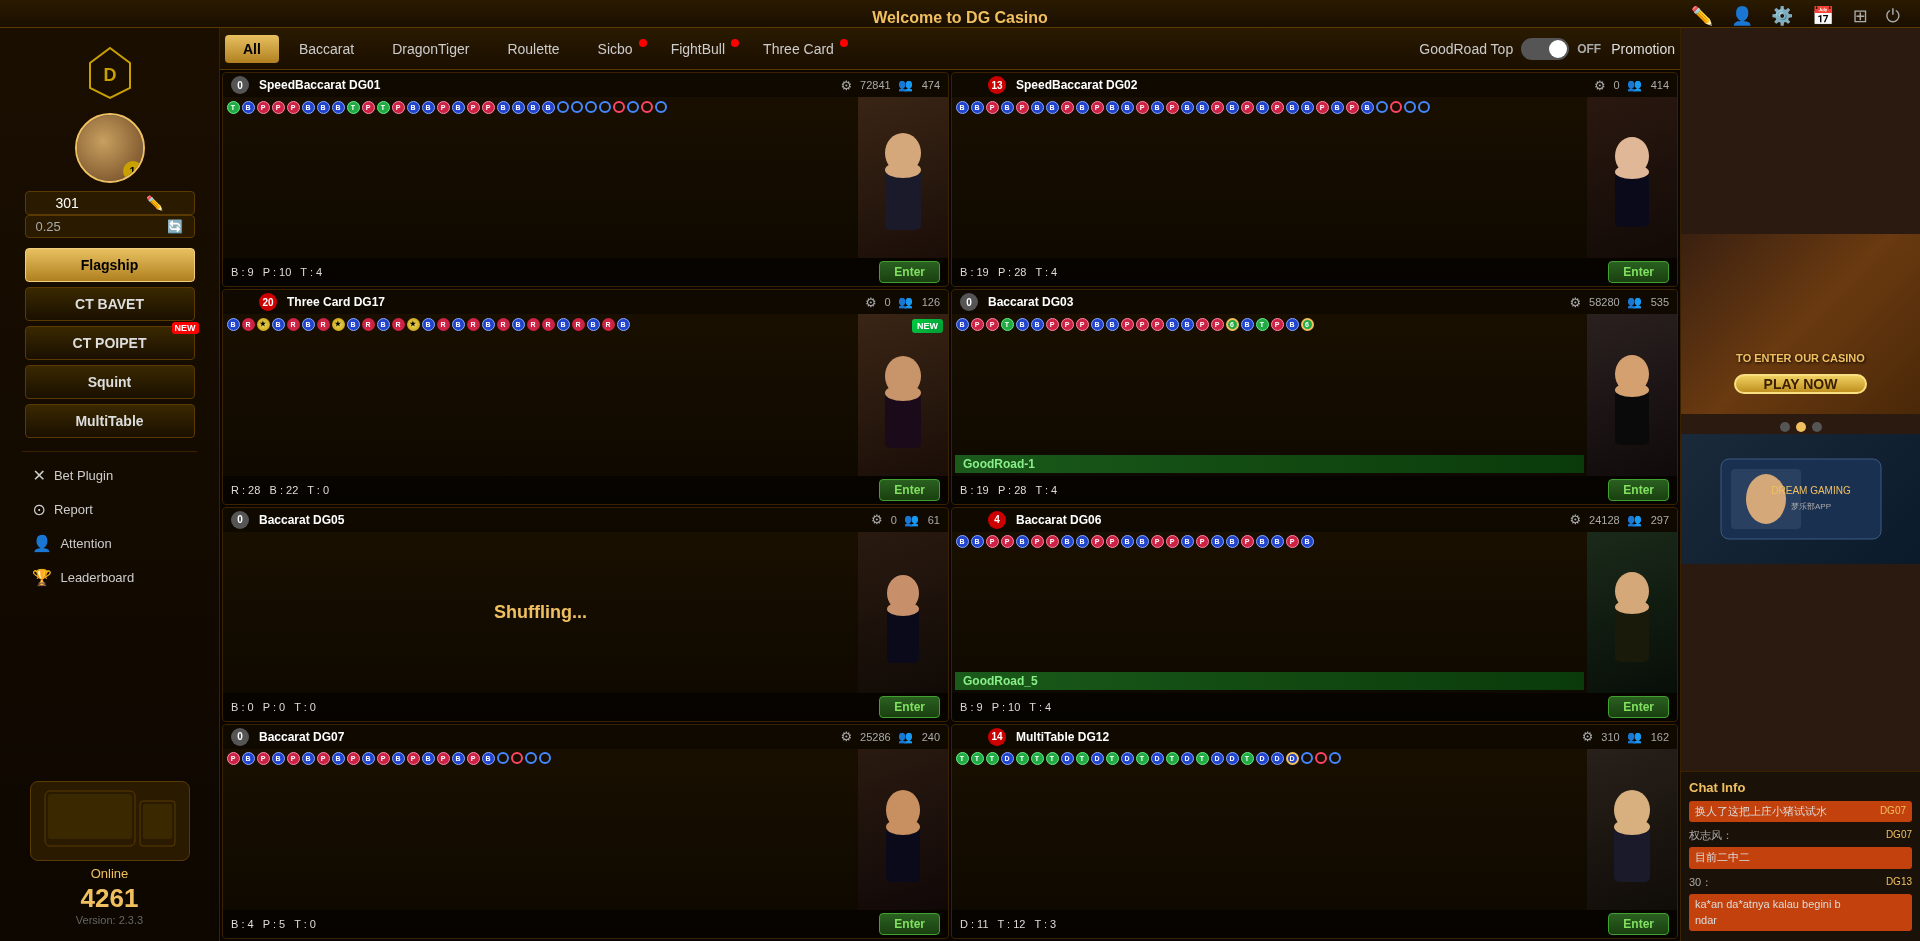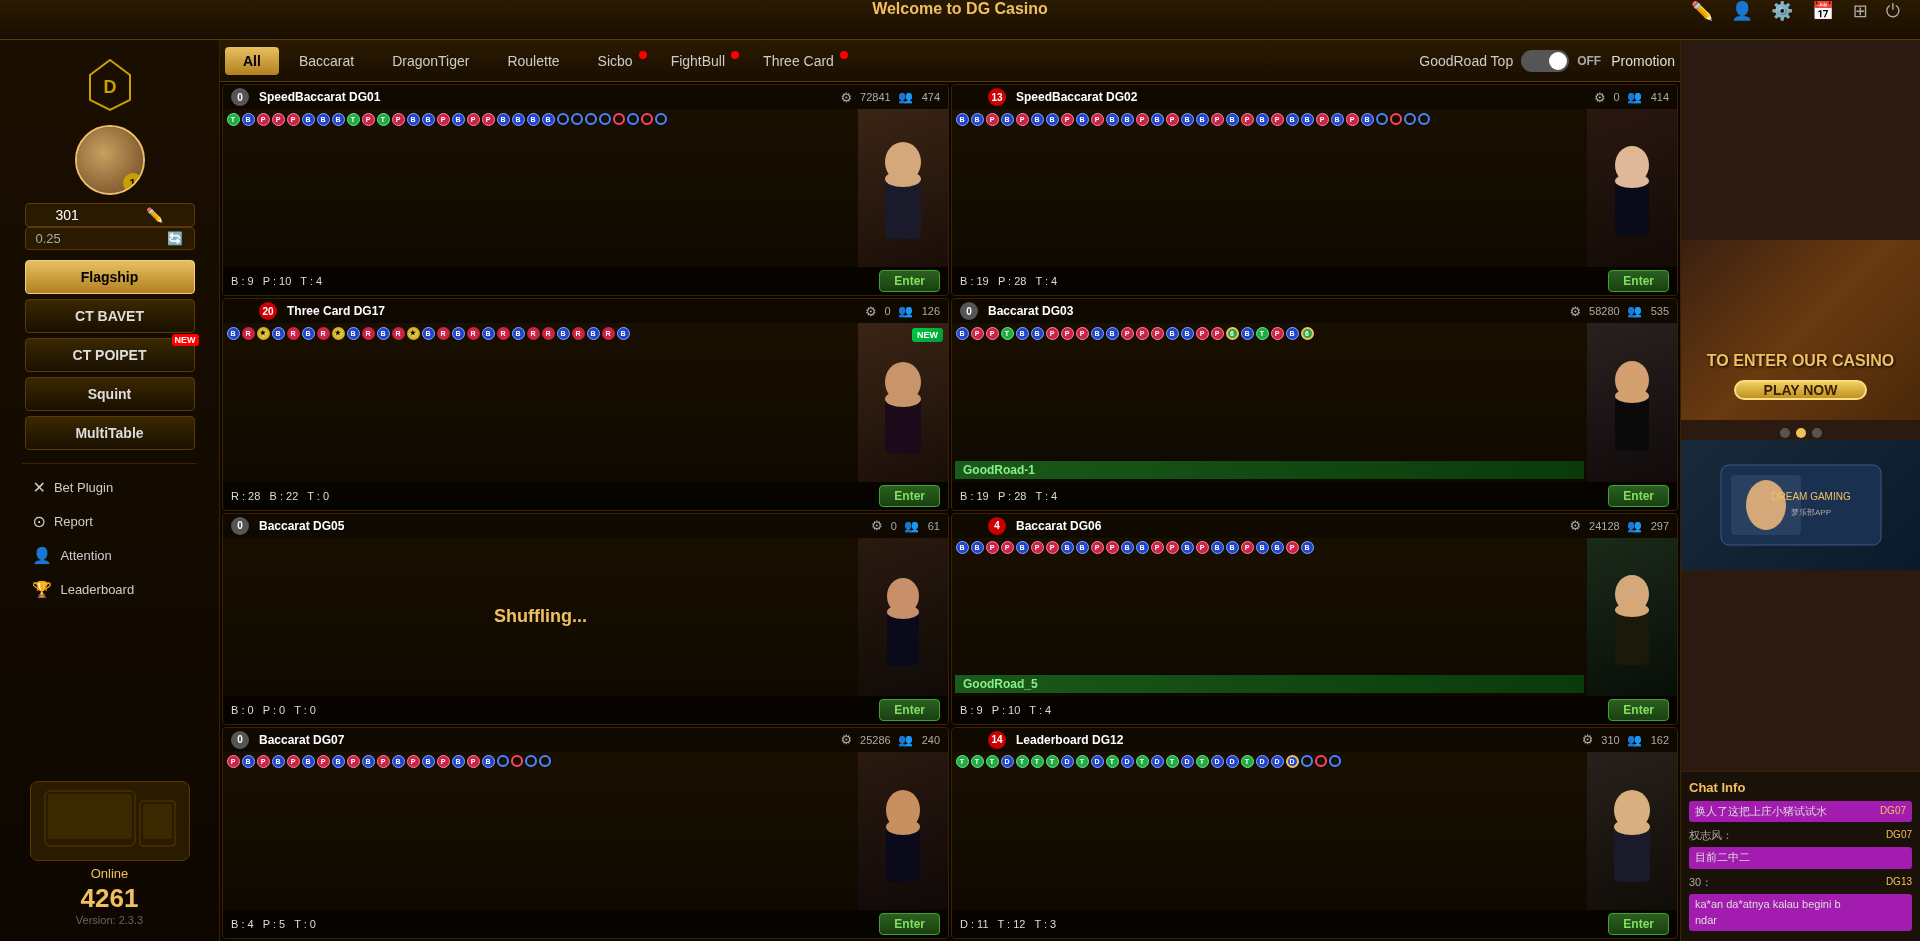--- a/index.html
+++ b/index.html
@@ -10,23 +10,23 @@
       width: 1920px;
       height: 941px;
       overflow: hidden;
       display: flex;
       flex-direction: column;
     }
 
     
     .top-bar {
       background: linear-gradient(180deg, #2a1a00 0%, #1a0e00 100%);
-      height: 40px;
-      display: flex;
-      align-items: flex-start;
+      height: 28px;
+      display: flex;
+      align-items: flex-end;
       justify-content: center;
       border-bottom: 1px solid #5a3a00;
       position: relative;
     }
     .top-bar-title {
       color: #f0c060;
       font-size: 16px;
       font-weight: bold;
     }
     .top-bar-icons {
@@ -430,21 +430,21 @@
       height: 180px;
       background: linear-gradient(135deg, #3a2010 0%, #6a3a10 50%, #4a2808 100%);
       display: flex;
       flex-direction: column;
       align-items: center;
       justify-content: flex-end;
       padding-bottom: 20px;
     }
     .promo-text {
       color: #f0c060;
-      font-size: 16px;
+      font-size: 11px;
       font-weight: bold;
       text-shadow: 1px 1px 3px #000;
       text-align: center;
       margin-bottom: 10px;
     }
     .play-now-btn {
       background: linear-gradient(180deg, #f0d060 0%, #c09020 100%);
       color: #3a2000;
       font-size: 14px;
       font-weight: bold;
@@ -486,21 +486,21 @@
       gap: 4px;
     }
     .chat-msg {
       font-size: 11px;
       color: #ddd;
       line-height: 1.4;
     }
     .chat-user { color: #aaa; }
     .chat-room { color: #f0c060; font-size: 10px; }
     .chat-msg-bg {
-      background: #a21caf;
+      background: #c2410c;
       border-radius: 3px;
       padding: 3px 6px;
       margin-bottom: 2px;
     }
 
     
     .new-label {
       position: absolute;
       top: 5px; right: 5px;
       background: linear-gradient(135deg, #00cc44, #009933);
@@ -1039,21 +1039,21 @@
         <div class="game-footer">
           <span class="game-stats">B : 4&nbsp;&nbsp; P : 5&nbsp;&nbsp; T : 0</span>
           <button class="enter-btn">Enter</button>
         </div>
       </div>
 
       <div class="game-card">
         <div class="game-card-header">
           <div style="display:flex;align-items:center;gap:5px;">
             <div class="game-num game-num-nonzero">14</div>
-            <span class="game-title">Leaderboard DG12</span>
+            <span class="game-title">MultiTable DG12</span>
           </div>
           <div class="game-header-right">
             <span class="chip-icon">⚙</span>
             <span>310</span>
             <span class="people-icon">👥</span>
             <span>162</span>
           </div>
         </div>
         <div class="game-body">
           <div class="game-board">

